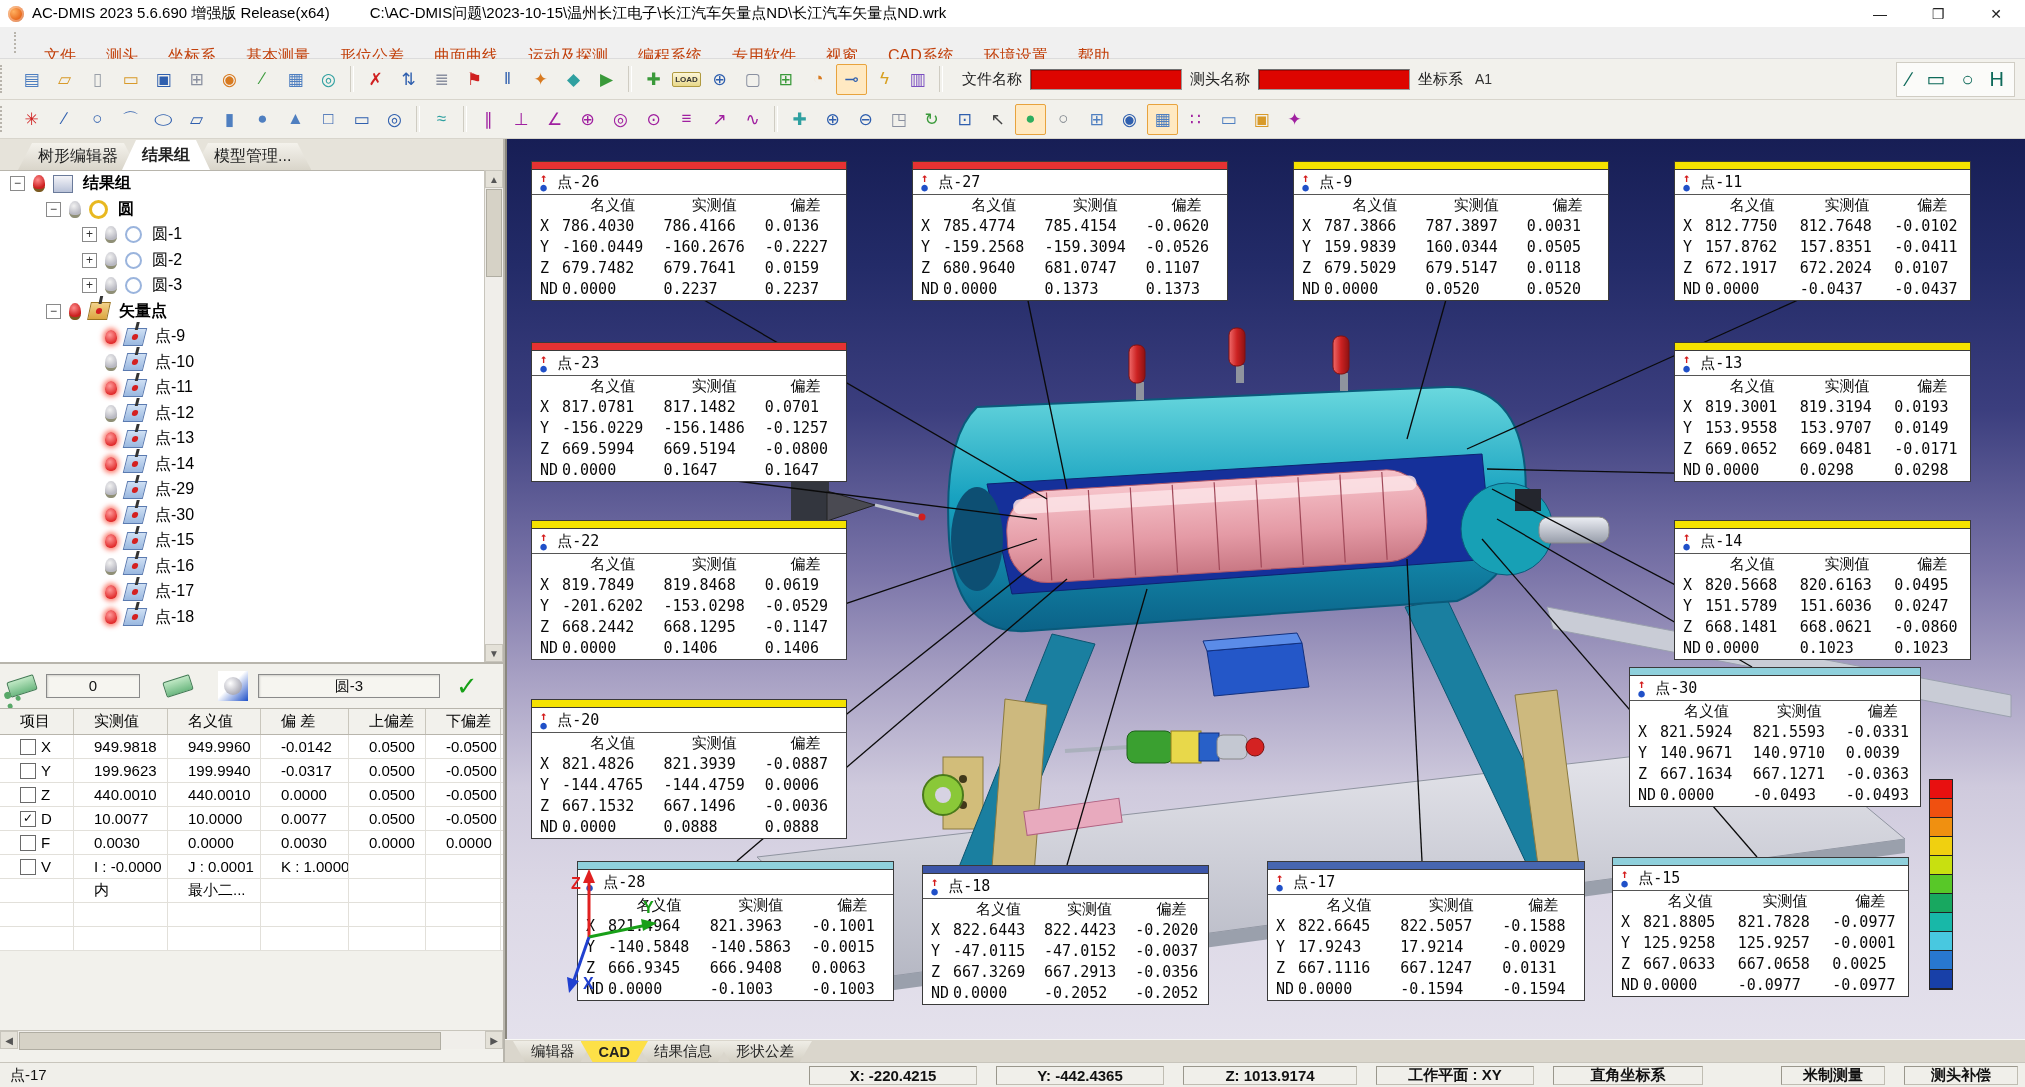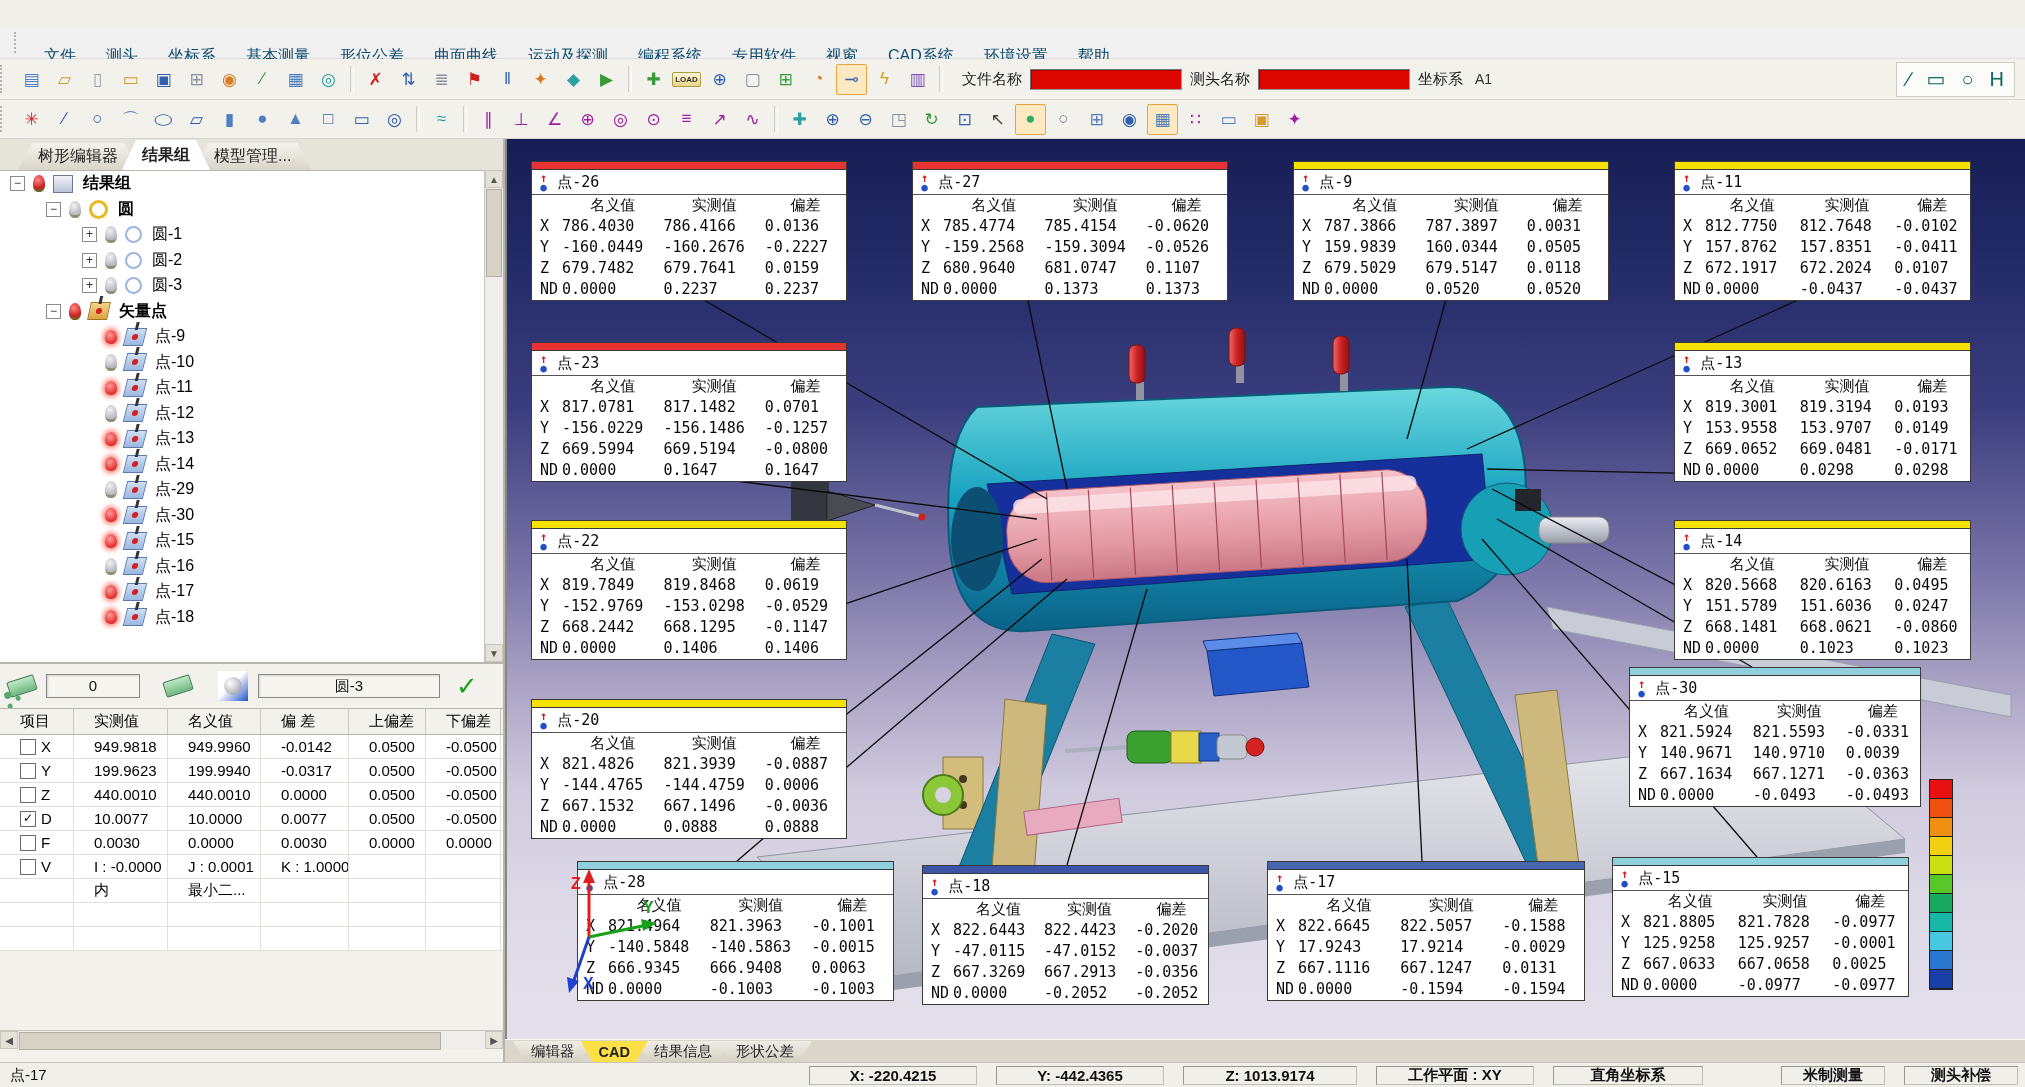--- a/index.html
+++ b/index.html
@@ -6,21 +6,21 @@
   .app{position:relative;width:2025px;height:1087px;overflow:hidden;background:#f0efea;user-select:none;}
   
   .titlebar{position:absolute;left:0;top:0;width:2025px;height:27px;background:#ffffff;border-bottom:1px solid #d8d8d8;display:flex;align-items:center;font-size:15px;color:#000;}
   .app-logo{width:16px;height:16px;margin:0 8px 0 8px;border-radius:50%;background:radial-gradient(circle at 35% 35%,#ffb060,#e8681c 60%,#b84808);box-shadow:inset 0 0 0 2px rgba(255,255,255,.35);}
   .title-app{font-weight:400;margin-right:40px;white-space:nowrap;}
   .title-path{white-space:nowrap;}
   .win-btns{margin-left:auto;display:flex;height:100%;}
   .win-btn{width:58px;height:100%;display:flex;align-items:center;justify-content:center;font-size:14px;color:#222;}
   
   .menubar{position:absolute;left:0;top:27px;width:2025px;height:32px;background:#f0f0f0;border-bottom:1px solid #dcdcdc;display:flex;align-items:center;font-size:16px;padding-left:14px;box-sizing:border-box;}
-  .menu-item{padding:3px 15px;color:#0c4a6e;white-space:nowrap;margin-top:28px;}
+  .menu-item{padding:3px 15px;color:#c2410c;white-space:nowrap;margin-top:28px;}
   .grip{width:5px;height:70%;border-left:2px dotted #b8b4ac;margin-right:8px;}
   
   .toolbar{position:absolute;left:0;width:2025px;background:#f2f1ec;display:flex;align-items:center;box-sizing:border-box;border-bottom:1px solid #d8d5cc;}
   #tb1{top:59px;height:41px;}
   #tb2{top:100px;height:39px;}
   .tbtn{width:29px;height:29px;margin:0 1px;display:flex;align-items:center;justify-content:center;font-size:17px;border:1px solid transparent;border-radius:2px;flex:0 0 auto;}
   .tbtn.pressed{background:#ffe9c2;border-color:#e8a33d;}
   .tbtn.squash{transform:scaleY(.65);}
   .tsep{width:2px;height:26px;border-left:1px solid #cfccc2;border-right:1px solid #ffffff;margin:0 5px;flex:0 0 auto;}
   .load-btn{font-size:8px;font-weight:bold;background:linear-gradient(#fdf6d8,#e8d88a);border:1px solid #b09a40;border-radius:2px;padding:2px 2px;color:#333;}
@@ -96,20 +96,30 @@
   .vp-tab.active{background:#fde047;font-weight:bold;z-index:2;}
   .statusbar{position:absolute;left:0;top:1062px;width:2025px;height:25px;background:#f0efea;border-top:1px solid #c8c5bc;display:flex;align-items:center;font-size:15px;font-weight:bold;color:#111;box-sizing:border-box;}
   .sb-left{padding-left:10px;flex:1 1 auto;font-weight:normal;}
   .sb-seg{height:19px;border:1px solid #c0bdb2;border-top-color:#9a978c;border-left-color:#9a978c;display:flex;align-items:center;justify-content:center;margin-right:3px;padding:0 8px;box-sizing:border-box;white-space:nowrap;}
 </style>
 </head>
 <body>
 
 <div class="app">
 
+  <div class="titlebar">
+    <span class="app-logo"></span>
+    <span class="title-app">AC-DMIS 2023 5.6.690 增强版 Release(x64)</span>
+    <span class="title-path">C:\AC-DMIS问题\2023-10-15\温州长江电子\长江汽车矢量点ND\长江汽车矢量点ND.wrk</span>
+    <div class="win-btns">
+      <div class="win-btn">—</div>
+      <div class="win-btn">❒</div>
+      <div class="win-btn">✕</div>
+    </div>
+  </div>
 
   <div class="menubar" id="menubar">
       <div class="grip"></div>
       <div class="menu-item">文件</div>
       <div class="menu-item">测头</div>
       <div class="menu-item">坐标系</div>
       <div class="menu-item">基本测量</div>
       <div class="menu-item">形位公差</div>
       <div class="menu-item">曲面曲线</div>
       <div class="menu-item">运动及探测</div>
@@ -877,21 +887,21 @@
             <div>偏差</div>
           </div>
           <div class="ann-grid">
             <div style="padding-left: 8px;">X</div>
             <div>819.7849</div>
             <div>819.8468</div>
             <div>0.0619</div>
           </div>
           <div class="ann-grid">
             <div style="padding-left: 8px;">Y</div>
-            <div>-152.9769</div>
+            <div>-201.6202</div>
             <div>-153.0298</div>
             <div>-0.0529</div>
           </div>
           <div class="ann-grid">
             <div style="padding-left: 8px;">Z</div>
             <div>668.2442</div>
             <div>668.1295</div>
             <div>-0.1147</div>
           </div>
           <div class="ann-grid">

